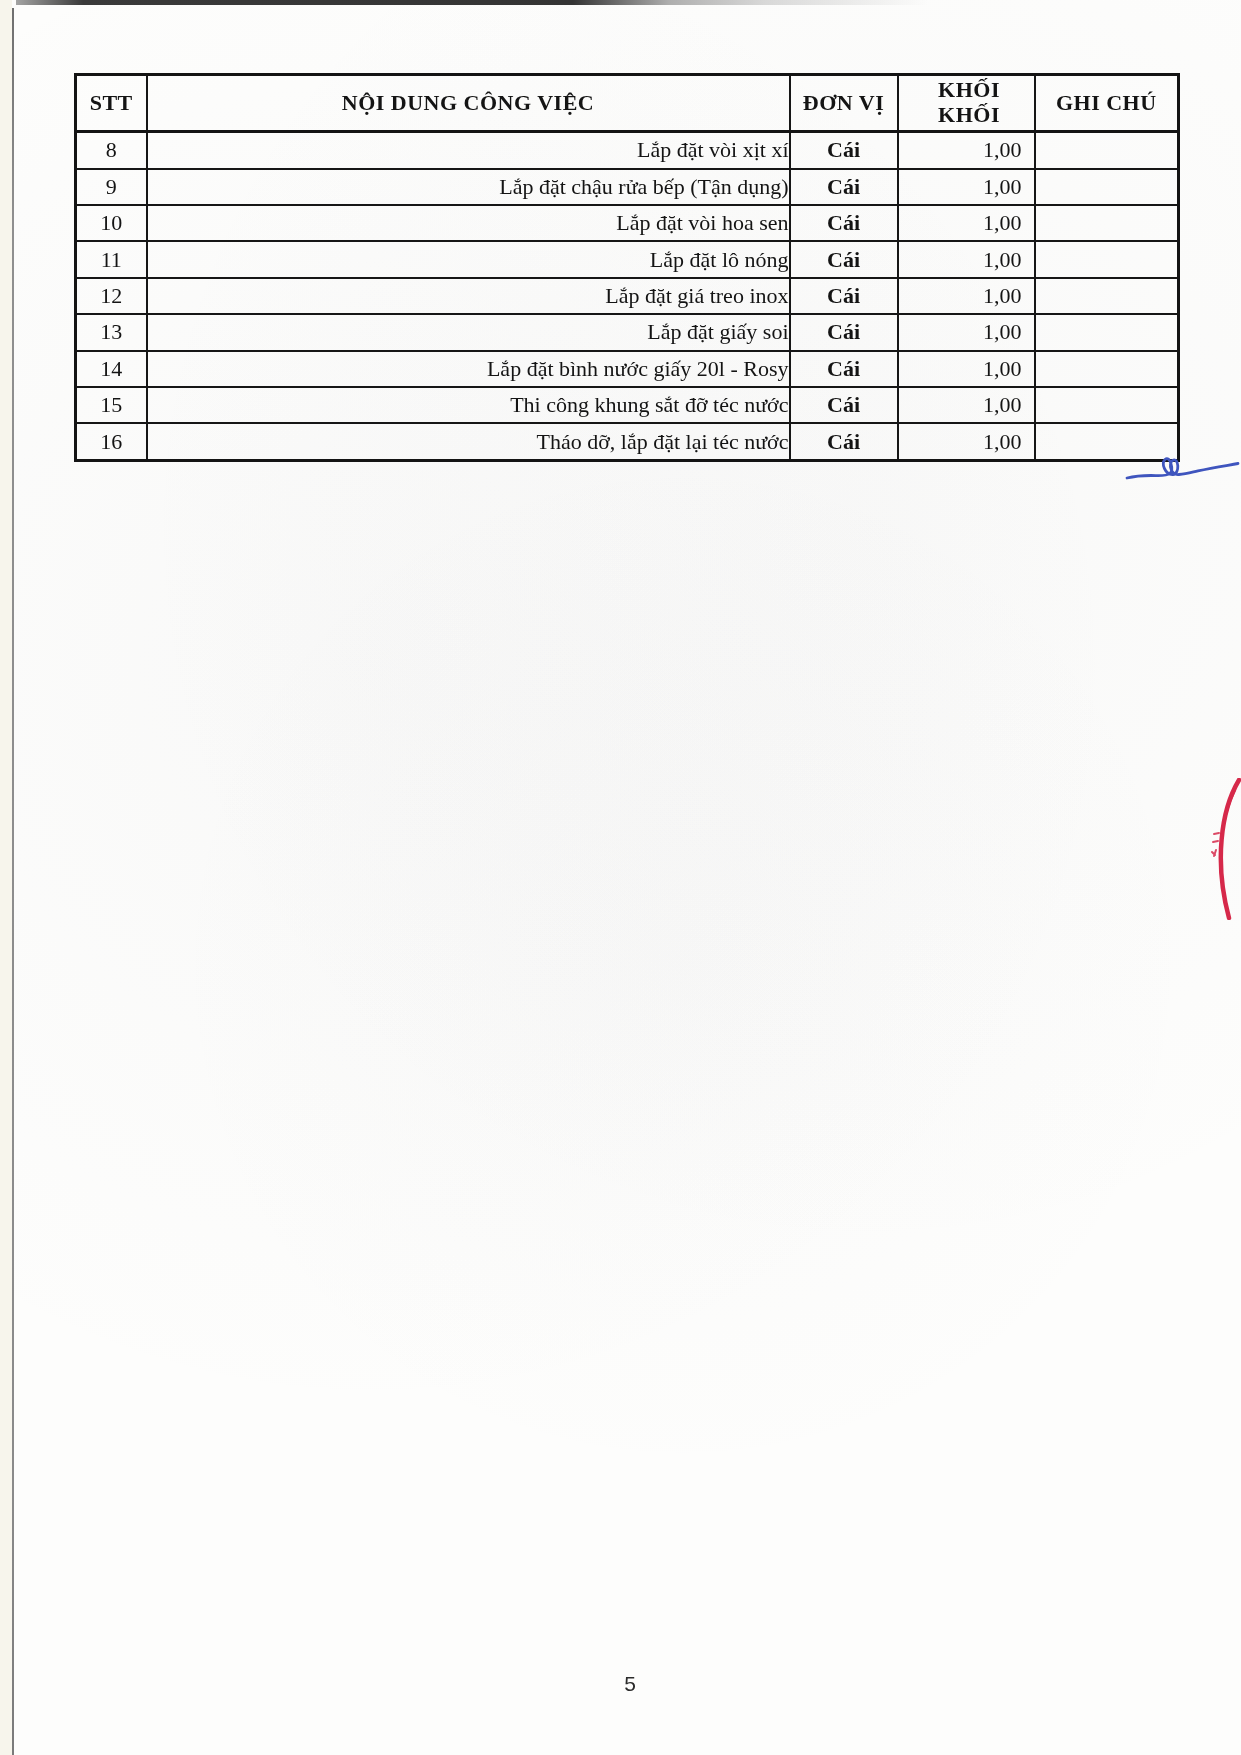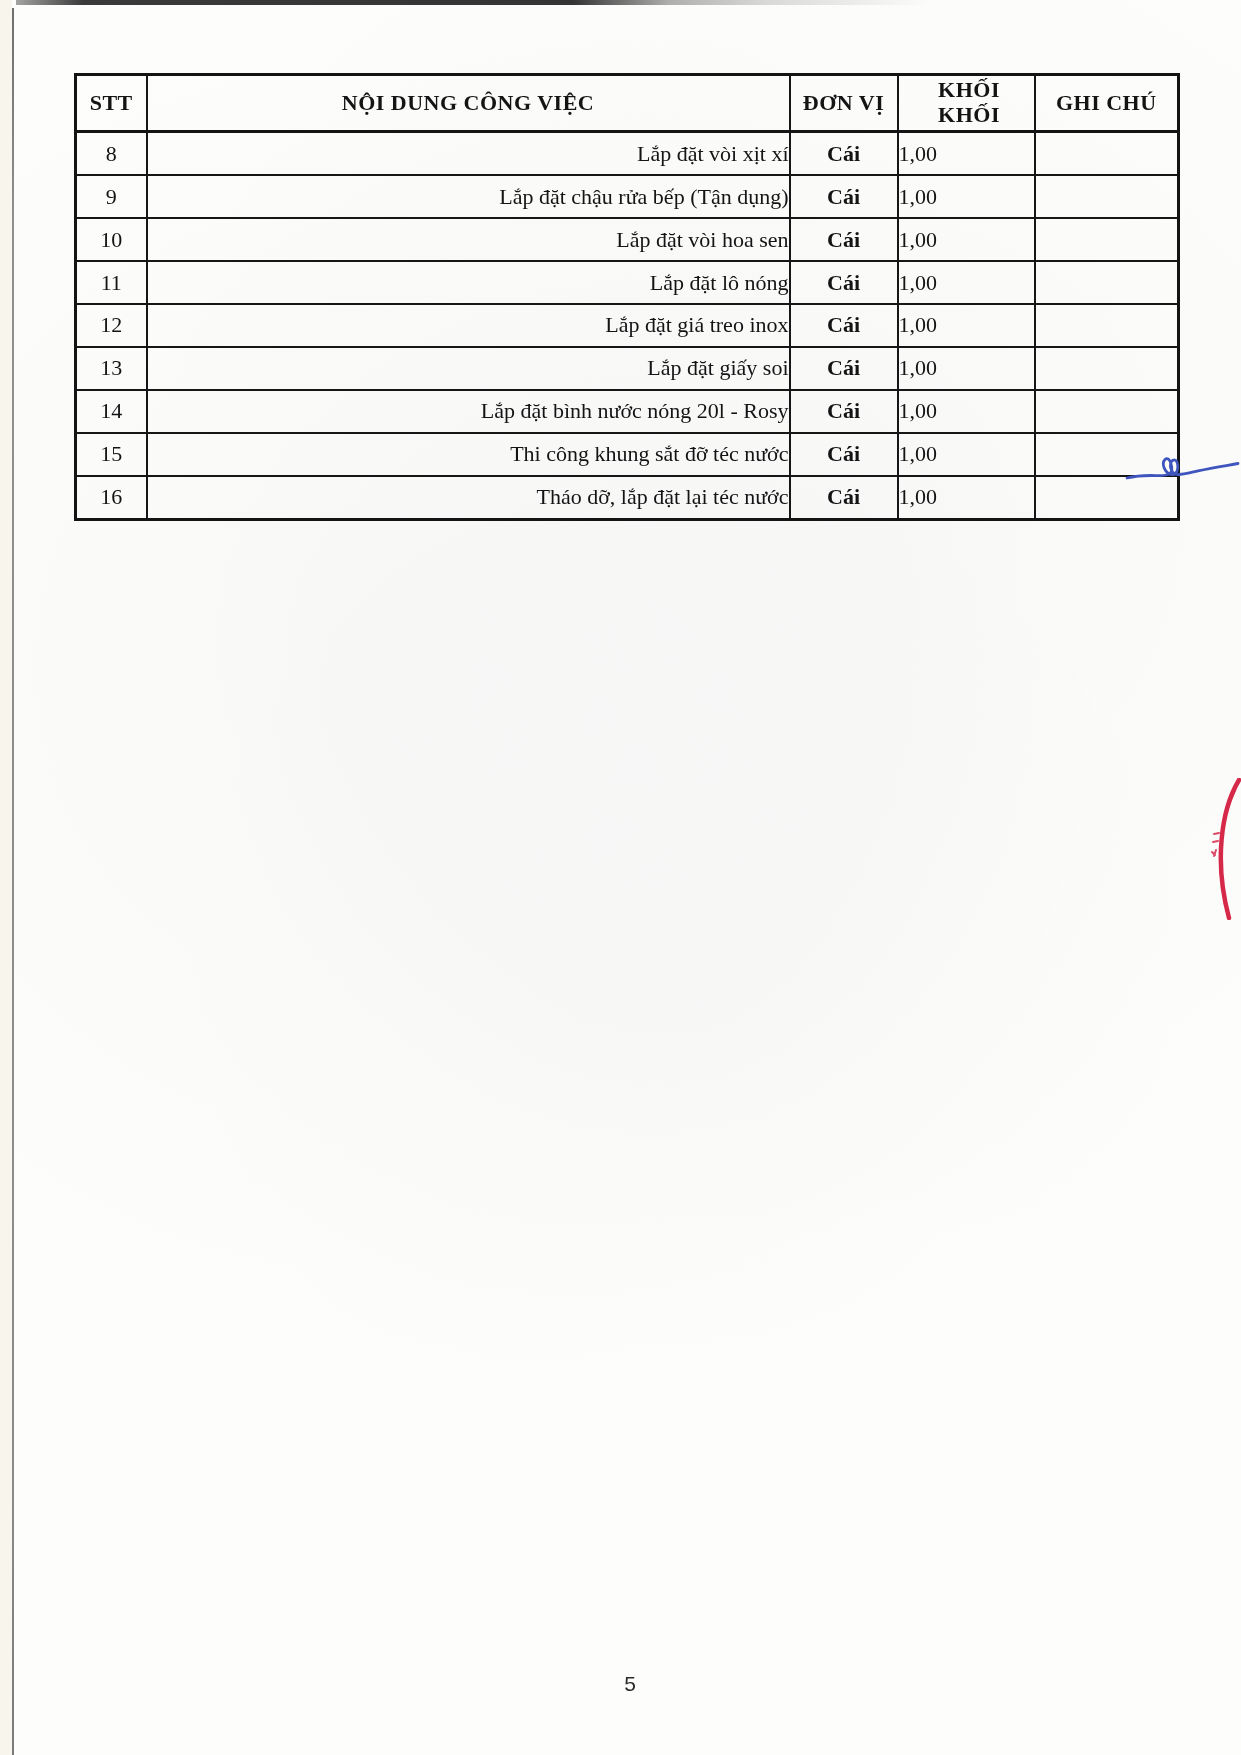--- a/index.html
+++ b/index.html
@@ -31,21 +31,21 @@
     position: absolute; left: 16px; top: 0; width: 960px; height: 5px;
     background: linear-gradient(to right,
       rgba(90,90,90,0.55) 0%, #3a3a3a 7%, #343434 58%,
       rgba(110,110,110,0.55) 68%, rgba(150,150,150,0.35) 78%,
       rgba(180,180,180,0) 95%);
   }
 
   
   table.worktable {
     position: absolute; left: 74px; top: 73px;
-    width: 1103px; height: 448px;
+    width: 1103px; height: 389px;
     border-collapse: collapse;
     table-layout: fixed;
     color: #141414;
   }
   table.worktable th, table.worktable td {
     border: 2px solid #161616;
     font-size: 22px;
     overflow: hidden;
     white-space: nowrap;
   }
@@ -56,21 +56,21 @@
     font-size: 23px;
     text-align: center;
     vertical-align: middle;
     height: 57px;
     letter-spacing: 0.5px;
   }
   th.h-cell .two-line { line-height: 1.12; margin-left: 6px; }
   td.c-stt  { text-align: center; }
   td.c-content { text-align: right; padding-left: 24px; }
   td.c-unit { text-align: center; font-weight: bold; }
-  td.c-qty  { padding-right: 12px; }
+  td.c-qty  { text-align: right; padding-right: 12px; }
   td.c-note { }
 
   
   .pen-mark { position: absolute; left: 1124px; top: 448px; }
 
   
   .stamp-arc { position: absolute; left: 1199px; top: 778px; }
 
   .page-number {
     position: absolute; left: 610px; top: 1672px; width: 40px;
@@ -147,21 +147,21 @@
       </tr>
       <tr>
         <td class="c-stt">13</td>
         <td class="c-content">Lắp đặt giấy soi</td>
         <td class="c-unit">Cái</td>
         <td class="c-qty">1,00</td>
         <td class="c-note"></td>
       </tr>
       <tr>
         <td class="c-stt">14</td>
-        <td class="c-content">Lắp đặt bình nước nóng 20l - Rosy</td>
+        <td class="c-content">Lắp đặt bình nước giấy 20l - Rosy</td>
         <td class="c-unit">Cái</td>
         <td class="c-qty">1,00</td>
         <td class="c-note"></td>
       </tr>
       <tr>
         <td class="c-stt">15</td>
         <td class="c-content">Thi công khung sắt đỡ téc nước</td>
         <td class="c-unit">Cái</td>
         <td class="c-qty">1,00</td>
         <td class="c-note"></td>

